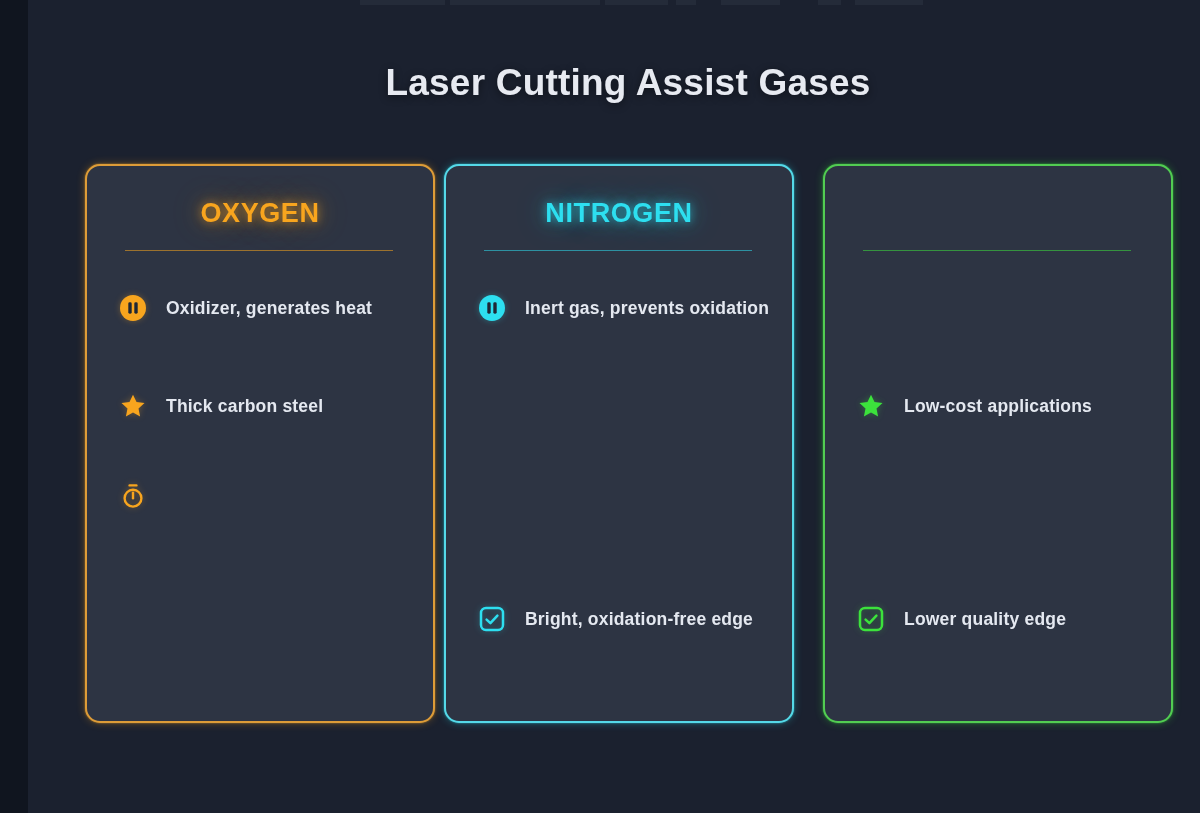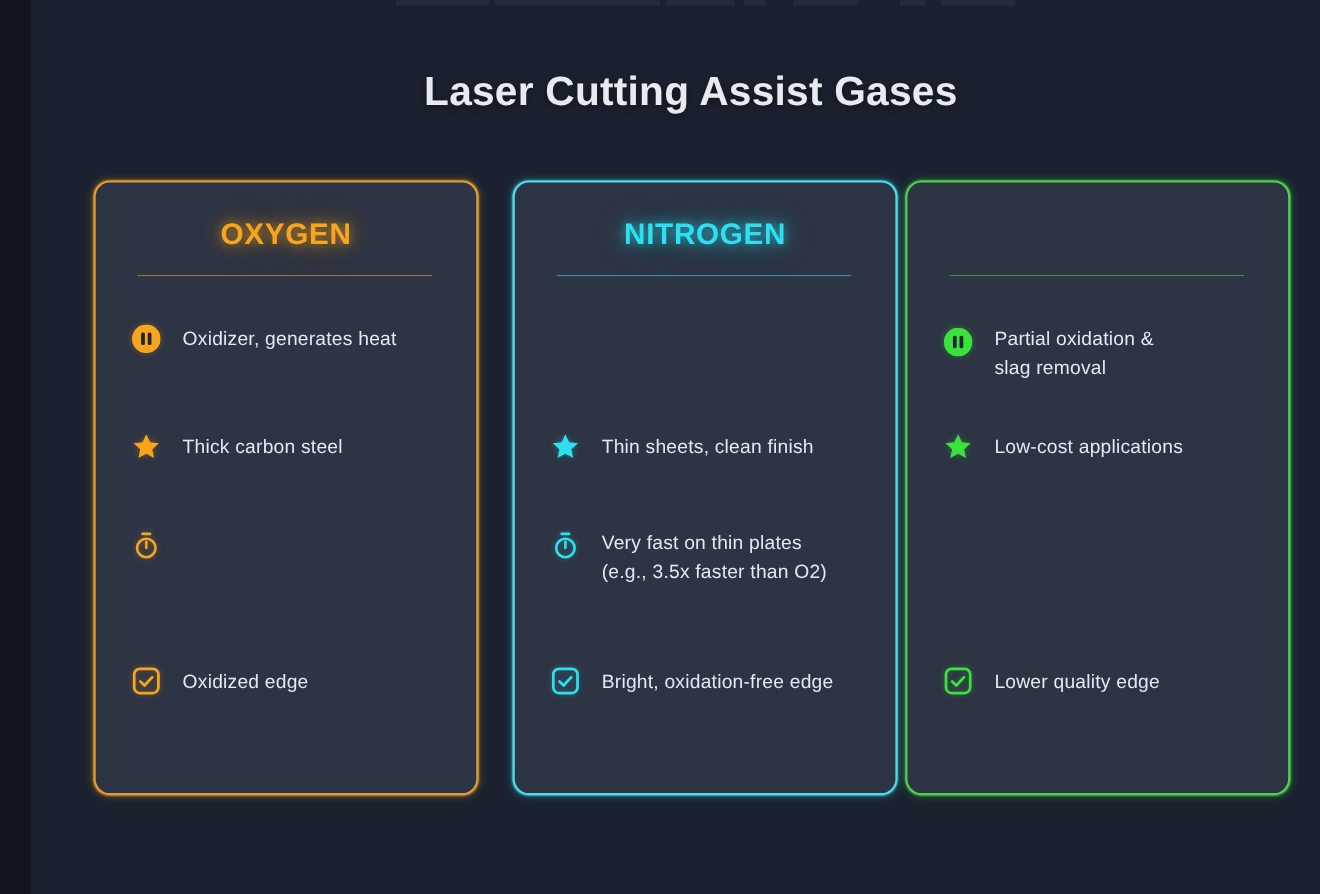--- a/index.html
+++ b/index.html
@@ -42,21 +42,21 @@
     position: absolute;
     top: 164px;
     width: 350px;
     height: 559px;
     background: var(--card-bg, #2d3443);
     border: 2px solid var(--border-c);
     border-radius: 15px;
     box-shadow: 0 0 9px var(--glow2), 0 0 2px var(--glow1);
   }
   .card.c0 { left: 57px; }
-  .card.c1 { left: 438px; }
+  .card.c1 { left: 416px; }
   .card.c2 { left: 795px; }
 
   .card-title {
     position: absolute;
     top: 29px;
     left: 0;
     width: 100%;
     margin: 0;
     text-align: center;
     font-size: 27px;
@@ -77,20 +77,21 @@
     opacity: 0.55;
   }
 
   .row {
     position: absolute;
     left: 33px;
     right: 22px;
     display: flex;
     align-items: flex-start;
     gap: 20px;
+    font-weight: bold;
   }
   .row.r0 { top: 129px; }
   .row.r1 { top: 227px; text-align: right; }
   .row.r2 { top: 314px; }
   .row.r3 { top: 440px; }
 
   .icon {
     width: 26px;
     height: 26px;
     flex: 0 0 26px;
@@ -147,75 +148,46 @@
   </div>
         <div class="row r2 multiline">
     <span class="icon">
             <svg viewBox="0 0 26 26" fill="none" stroke="currentColor" stroke-width="2.4" stroke-linecap="round">
               <line x1="9.6" y1="2.4" x2="16.4" y2="2.4"></line>
               <circle cx="13" cy="15.2" r="8.4"></circle>
               <line x1="13" y1="15.2" x2="13" y2="9.6"></line>
             </svg>
           </span>
   </div>
-        <div class="row r3">
-    <span class="icon">
-            <svg viewBox="0 0 26 26" fill="none" stroke="currentColor" stroke-width="2.5" stroke-linejoin="round" stroke-linecap="round">
-              <rect x="2" y="2" width="22" height="22" rx="5"></rect>
-              <polyline points="7.6,13.6 11.4,17.2 18.4,9.6"></polyline>
-            </svg>
-          </span>
-    <span class="feature-text">Oxidized edge</span>
-  </div>
       </section>
       <section class="card c1" style="--accent: #2ddff0; --border-c: #55d9e8; --glow1: rgba(45,223,240,0.65); --glow2: rgba(45,223,240,0.32);">
     <h2 class="card-title">NITROGEN</h2>
     <div class="divider"></div>
-        <div class="row r1">
-    <span class="icon">
-            <svg viewBox="0 0 26 26">
-              <polygon fill="currentColor" points="13,1.8 16.5,9.1 24.5,10 18.5,15.5 20.1,23.4 13,19.4 5.9,23.4 7.5,15.5 1.5,10 9.5,9.1"></polygon>
-            </svg>
-          </span>
-    <span class="feature-text">Thin sheets, clean finish</span>
-  </div>
-        <div class="row r2 multiline">
-    <span class="icon">
-            <svg viewBox="0 0 26 26" fill="none" stroke="currentColor" stroke-width="2.4" stroke-linecap="round">
-              <line x1="9.6" y1="2.4" x2="16.4" y2="2.4"></line>
-              <circle cx="13" cy="15.2" r="8.4"></circle>
-              <line x1="13" y1="15.2" x2="13" y2="9.6"></line>
-            </svg>
-          </span>
-    <span class="feature-text">Very fast on thin plates
-(e.g., 3.5x faster than O2)</span>
+  <div class="row r0">
+    <span class="icon">
+            <svg viewBox="0 0 26 26">
+              <circle cx="13" cy="13" r="13" fill="currentColor"></circle>
+              <rect class="pause-bar" x="8.3" y="7.3" width="3.4" height="11.4" rx="1.4"></rect>
+              <rect class="pause-bar" x="14.3" y="7.3" width="3.4" height="11.4" rx="1.4"></rect>
+            </svg>
+          </span>
+    <span class="feature-text">Inert gas, prevents oxidation</span>
   </div>
         <div class="row r3">
     <span class="icon">
             <svg viewBox="0 0 26 26" fill="none" stroke="currentColor" stroke-width="2.5" stroke-linejoin="round" stroke-linecap="round">
               <rect x="2" y="2" width="22" height="22" rx="5"></rect>
               <polyline points="7.6,13.6 11.4,17.2 18.4,9.6"></polyline>
             </svg>
           </span>
     <span class="feature-text">Bright, oxidation-free edge</span>
   </div>
       </section>
       <section class="card c2" style="--accent: #3ce23c; --border-c: #52cc52; --glow1: rgba(60,226,60,0.65); --glow2: rgba(60,226,60,0.32);">
     <div class="divider"></div>
-  <div class="row r0 multiline">
-    <span class="icon">
-            <svg viewBox="0 0 26 26">
-              <circle cx="13" cy="13" r="13" fill="currentColor"></circle>
-              <rect class="pause-bar" x="8.3" y="7.3" width="3.4" height="11.4" rx="1.4"></rect>
-              <rect class="pause-bar" x="14.3" y="7.3" width="3.4" height="11.4" rx="1.4"></rect>
-            </svg>
-          </span>
-    <span class="feature-text">Partial oxidation &amp;
-slag removal</span>
-  </div>
         <div class="row r1">
     <span class="icon">
             <svg viewBox="0 0 26 26">
               <polygon fill="currentColor" points="13,1.8 16.5,9.1 24.5,10 18.5,15.5 20.1,23.4 13,19.4 5.9,23.4 7.5,15.5 1.5,10 9.5,9.1"></polygon>
             </svg>
           </span>
     <span class="feature-text">Low-cost applications</span>
   </div>
         <div class="row r3">
     <span class="icon">

